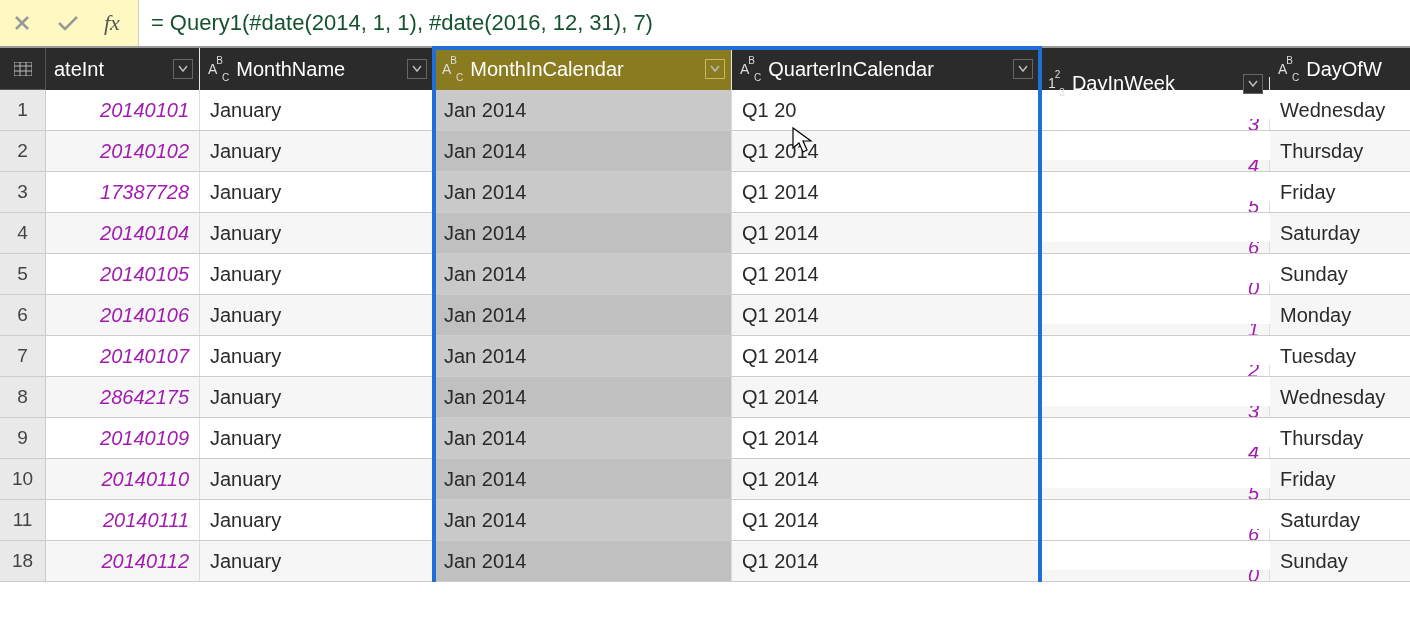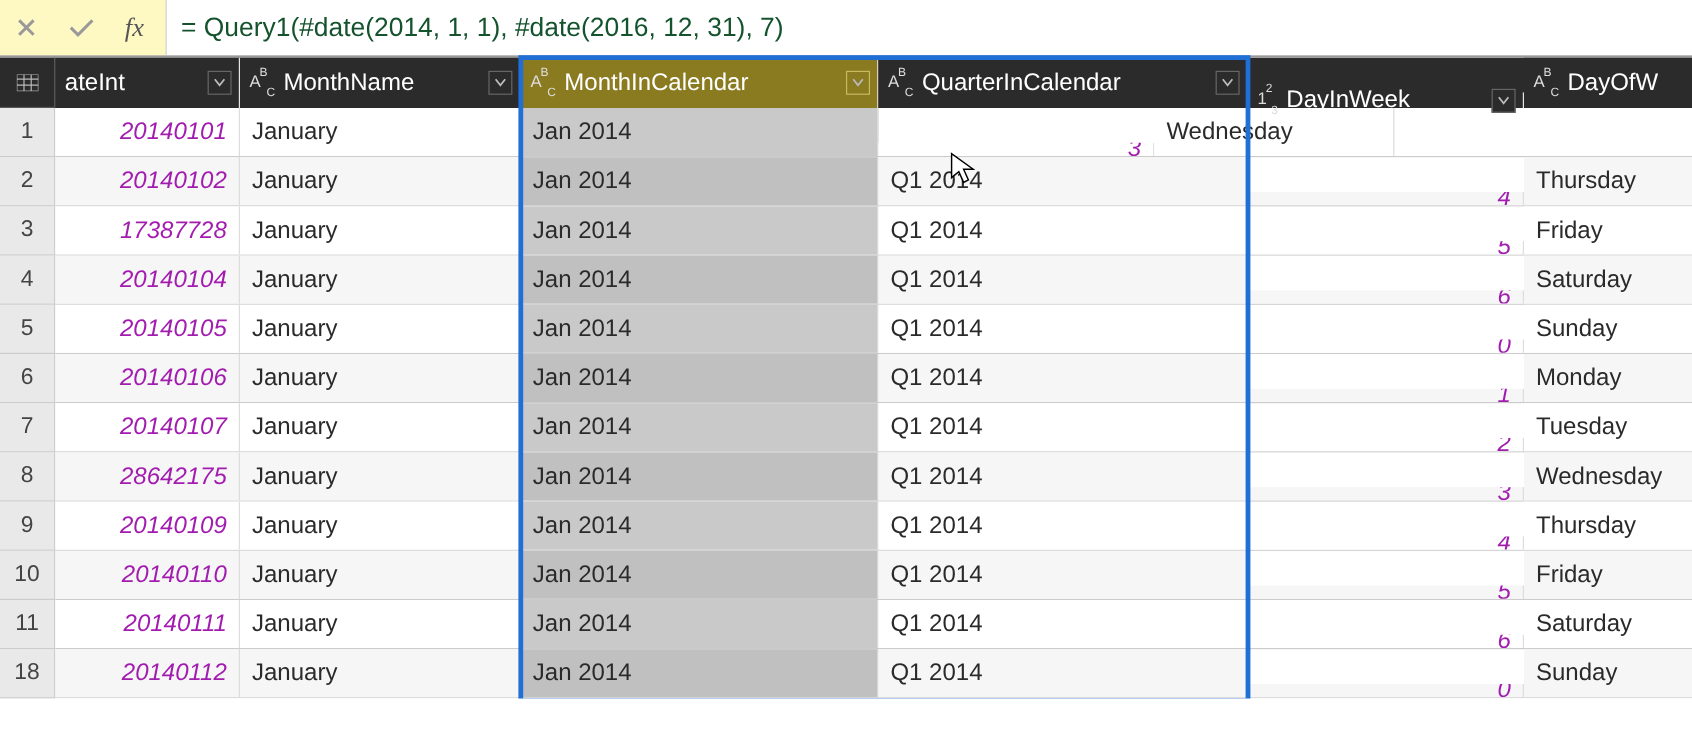--- a/index.html
+++ b/index.html
@@ -274,20 +274,21 @@
         <span class="hname">DayOfW</span>
       </div>
     </div>
 
     <div class="data-body">
 
       <div class="data-row">
         <div class="cell num w-dateint">20140101</div>
         <div class="cell w-month">January</div>
         <div class="cell sel w-mic">Jan 2014</div>
+        <div class="cell w-qic">Q1 20</div>
         <div class="cell num w-diw">3</div>
         <div class="cell w-dow">Wednesday</div>
       </div>
       <div class="data-row">
         <div class="cell num w-dateint">20140102</div>
         <div class="cell w-month">January</div>
         <div class="cell sel w-mic">Jan 2014</div>
         <div class="cell w-qic">Q1 2014</div>
         <div class="cell num w-diw">4</div>
         <div class="cell w-dow">Thursday</div>

